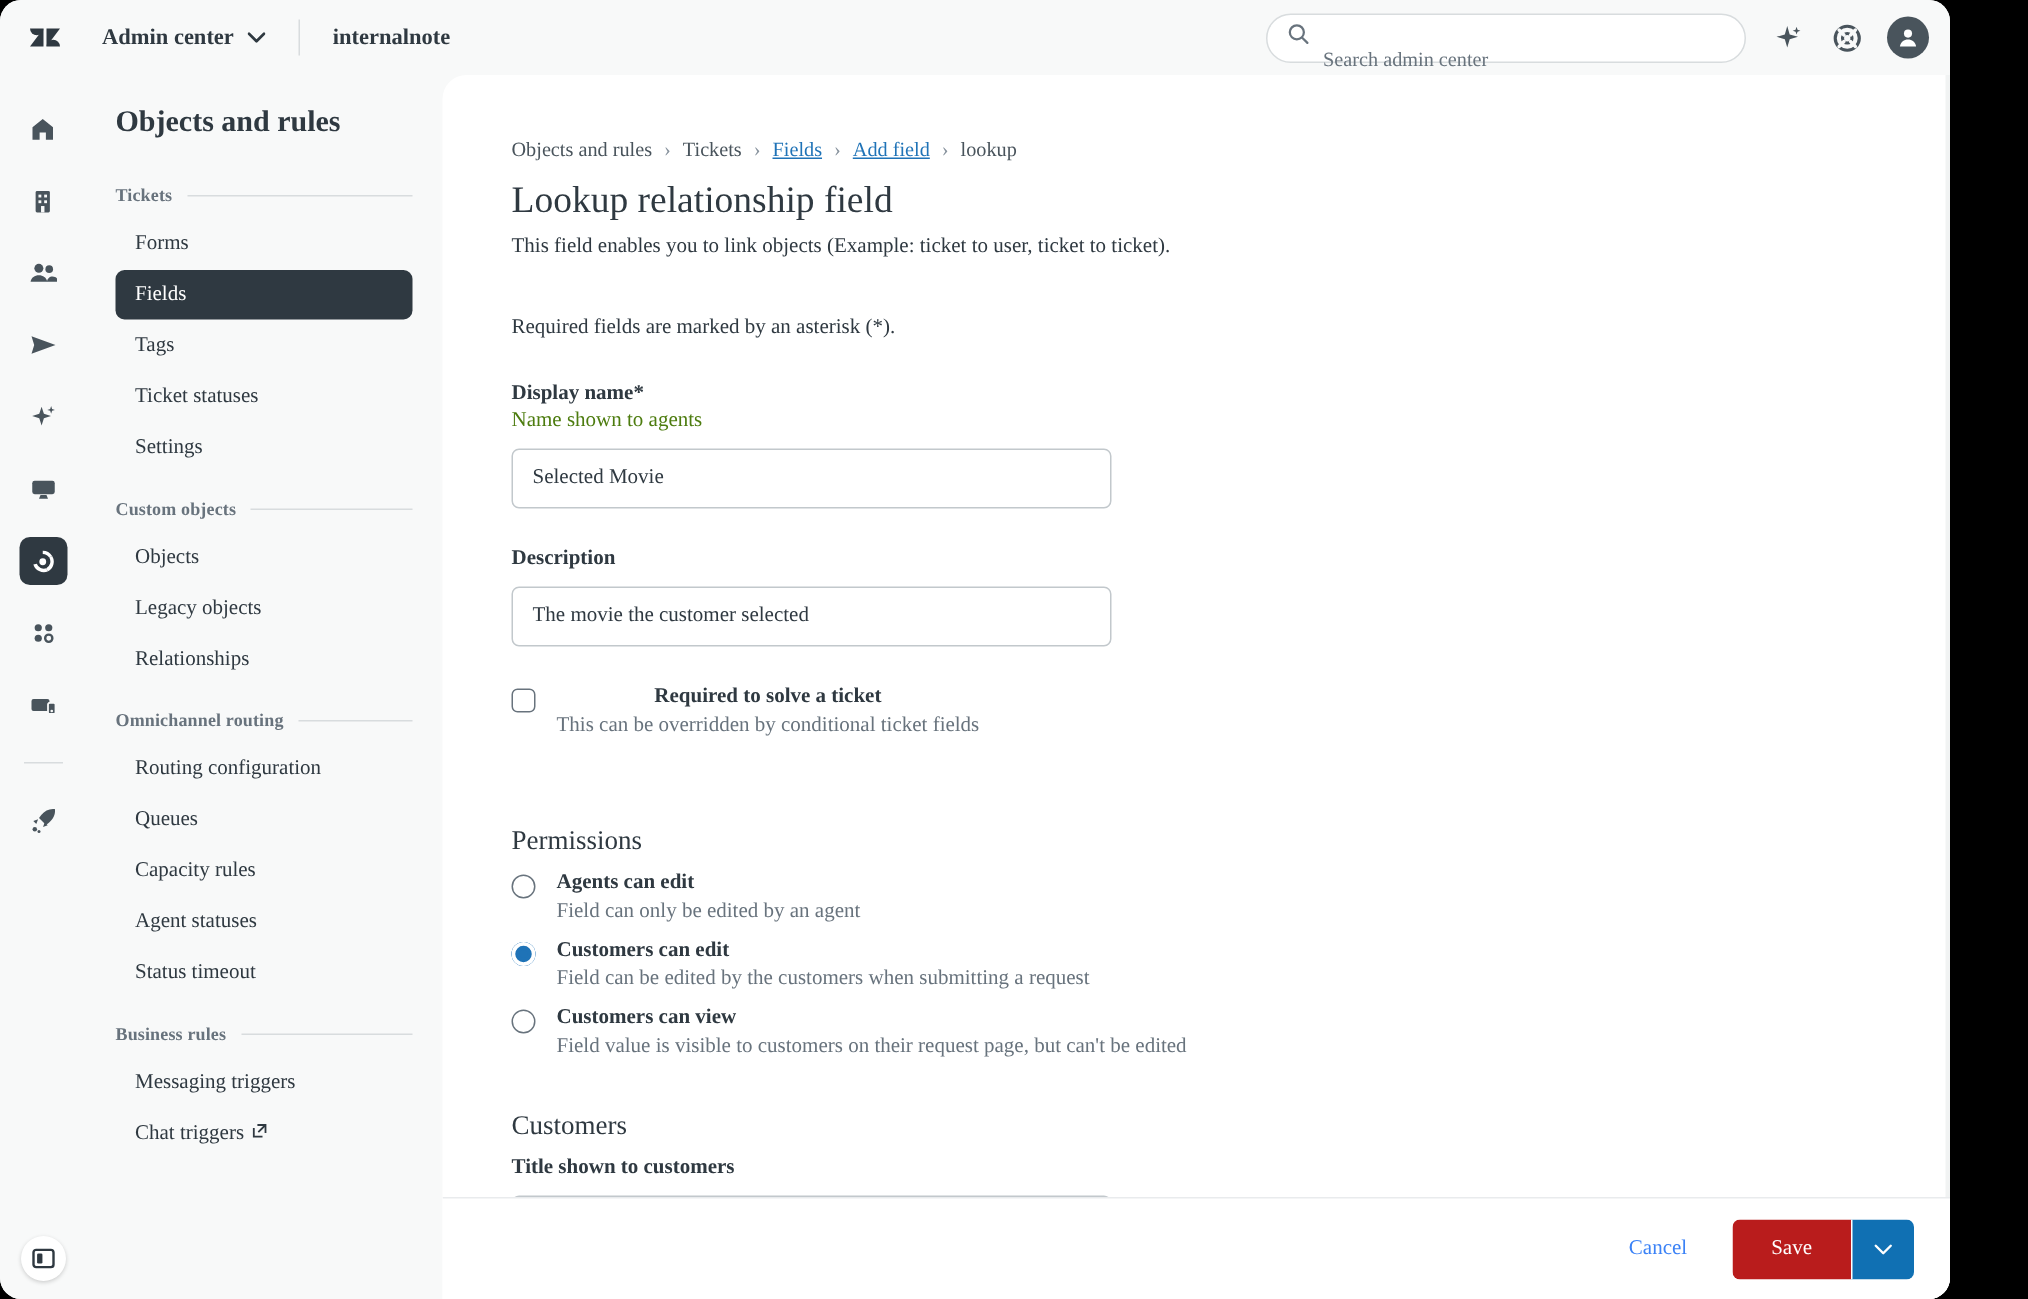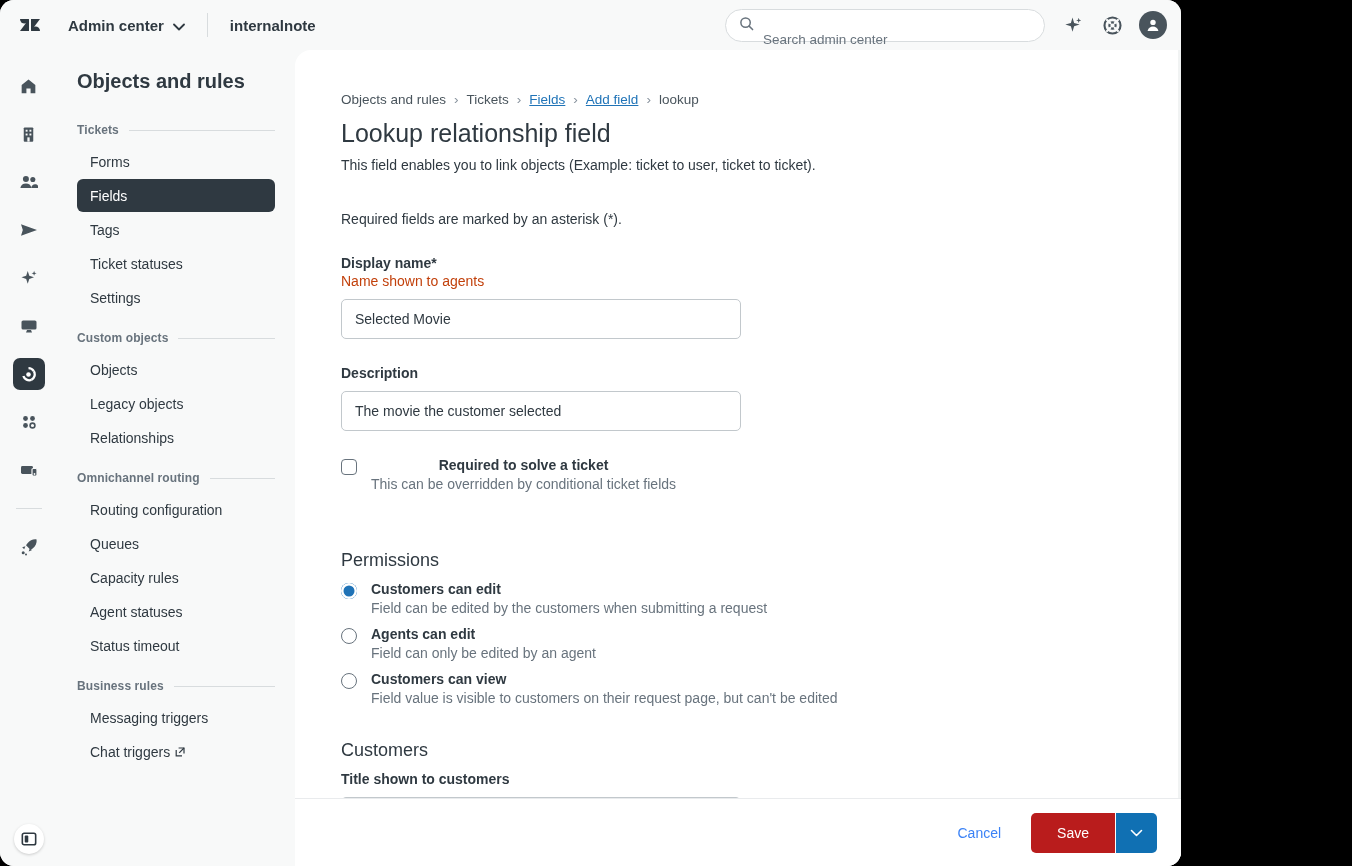--- a/index.html
+++ b/index.html
@@ -4,24 +4,25 @@
 <style>
   * { box-sizing: border-box; margin: 0; padding: 0; }
   html, body {
     width: 1352px; height: 866px;
     font-family: "Liberation Sans", sans-serif;
     background: #000;
     overflow: hidden;
   }
   .app {
     position: relative;
-    width: 1181px; height: 866px;
+    width: 1300px; height: 866px;
     background: #f8f9f9;
     border-radius: 14px;
     overflow: hidden;
+    font-family: Liberation Serif, serif;
   }
 
   
   .topbar {
     position: absolute; top: 0; left: 0; right: 0; height: 50px;
     background: #f8f9f9;
     display: flex; align-items: center;
   }
   .zd-logo { margin-left: 14px; width: 32px; height: 32px;
              display: flex; align-items: center; justify-content: center; }
@@ -106,21 +107,21 @@
             gap: 8px; margin-bottom: 12px; flex-wrap: wrap; }
   .crumbs .sep { color: #87929d; }
   .crumbs a { color: #1f73b7; text-decoration: underline; cursor: pointer; }
   .crumbs .plain { color: #49545c; }
   h2.page-title { font-size: 25px; font-weight: 400; color: #2f3941; margin-bottom: 9px; }
   .page-sub { font-size: 14px; color: #2f3941; margin-bottom: 38px; }
   .req-note { font-size: 14px; color: #2f3941; margin-bottom: 28px; }
 
   .field-block { margin-bottom: 26px; }
   .f-label { font-size: 14px; font-weight: 700; color: #2f3941; }
-  .f-hint { font-size: 14px; color: #c2410c; margin-top: 2px; }
+  .f-hint { font-size: 14px; color: #4d7c0f; margin-top: 2px; }
   .f-input {
     margin-top: 10px; width: 400px; height: 40px;
     border: 1px solid #c2c8cc; border-radius: 5px;
     padding: 0 13px; font-size: 14px; color: #2f3941;
     font-family: inherit; outline: none; background: #fff;
   }
 
   .check-row { display: flex; align-items: flex-start; gap: 14px; margin-bottom: 58px; text-align: center; }
   .chk {
     width: 16px; height: 16px; border: 1px solid #68737d; border-radius: 4px;
@@ -398,32 +399,32 @@
         <div class="chk"></div>
         <div>
           <div class="chk-label">Required to solve a ticket</div>
           <div class="chk-hint">This can be overridden by conditional ticket fields</div>
         </div>
       </div>
 
       <div class="section-title">Permissions</div>
 
       <div class="radio-row">
+        <div class="radio"></div>
+        <div>
+          <div class="r-label">Agents can edit</div>
+          <div class="r-hint">Field can only be edited by an agent</div>
+        </div>
+      </div>
+
+      <div class="radio-row">
         <div class="radio sel"></div>
         <div>
           <div class="r-label">Customers can edit</div>
           <div class="r-hint">Field can be edited by the customers when submitting a request</div>
-        </div>
-      </div>
-
-      <div class="radio-row">
-        <div class="radio"></div>
-        <div>
-          <div class="r-label">Agents can edit</div>
-          <div class="r-hint">Field can only be edited by an agent</div>
         </div>
       </div>
 
       <div class="radio-row">
         <div class="radio"></div>
         <div>
           <div class="r-label">Customers can view</div>
           <div class="r-hint">Field value is visible to customers on their request page, but can't be edited</div>
         </div>
       </div>

